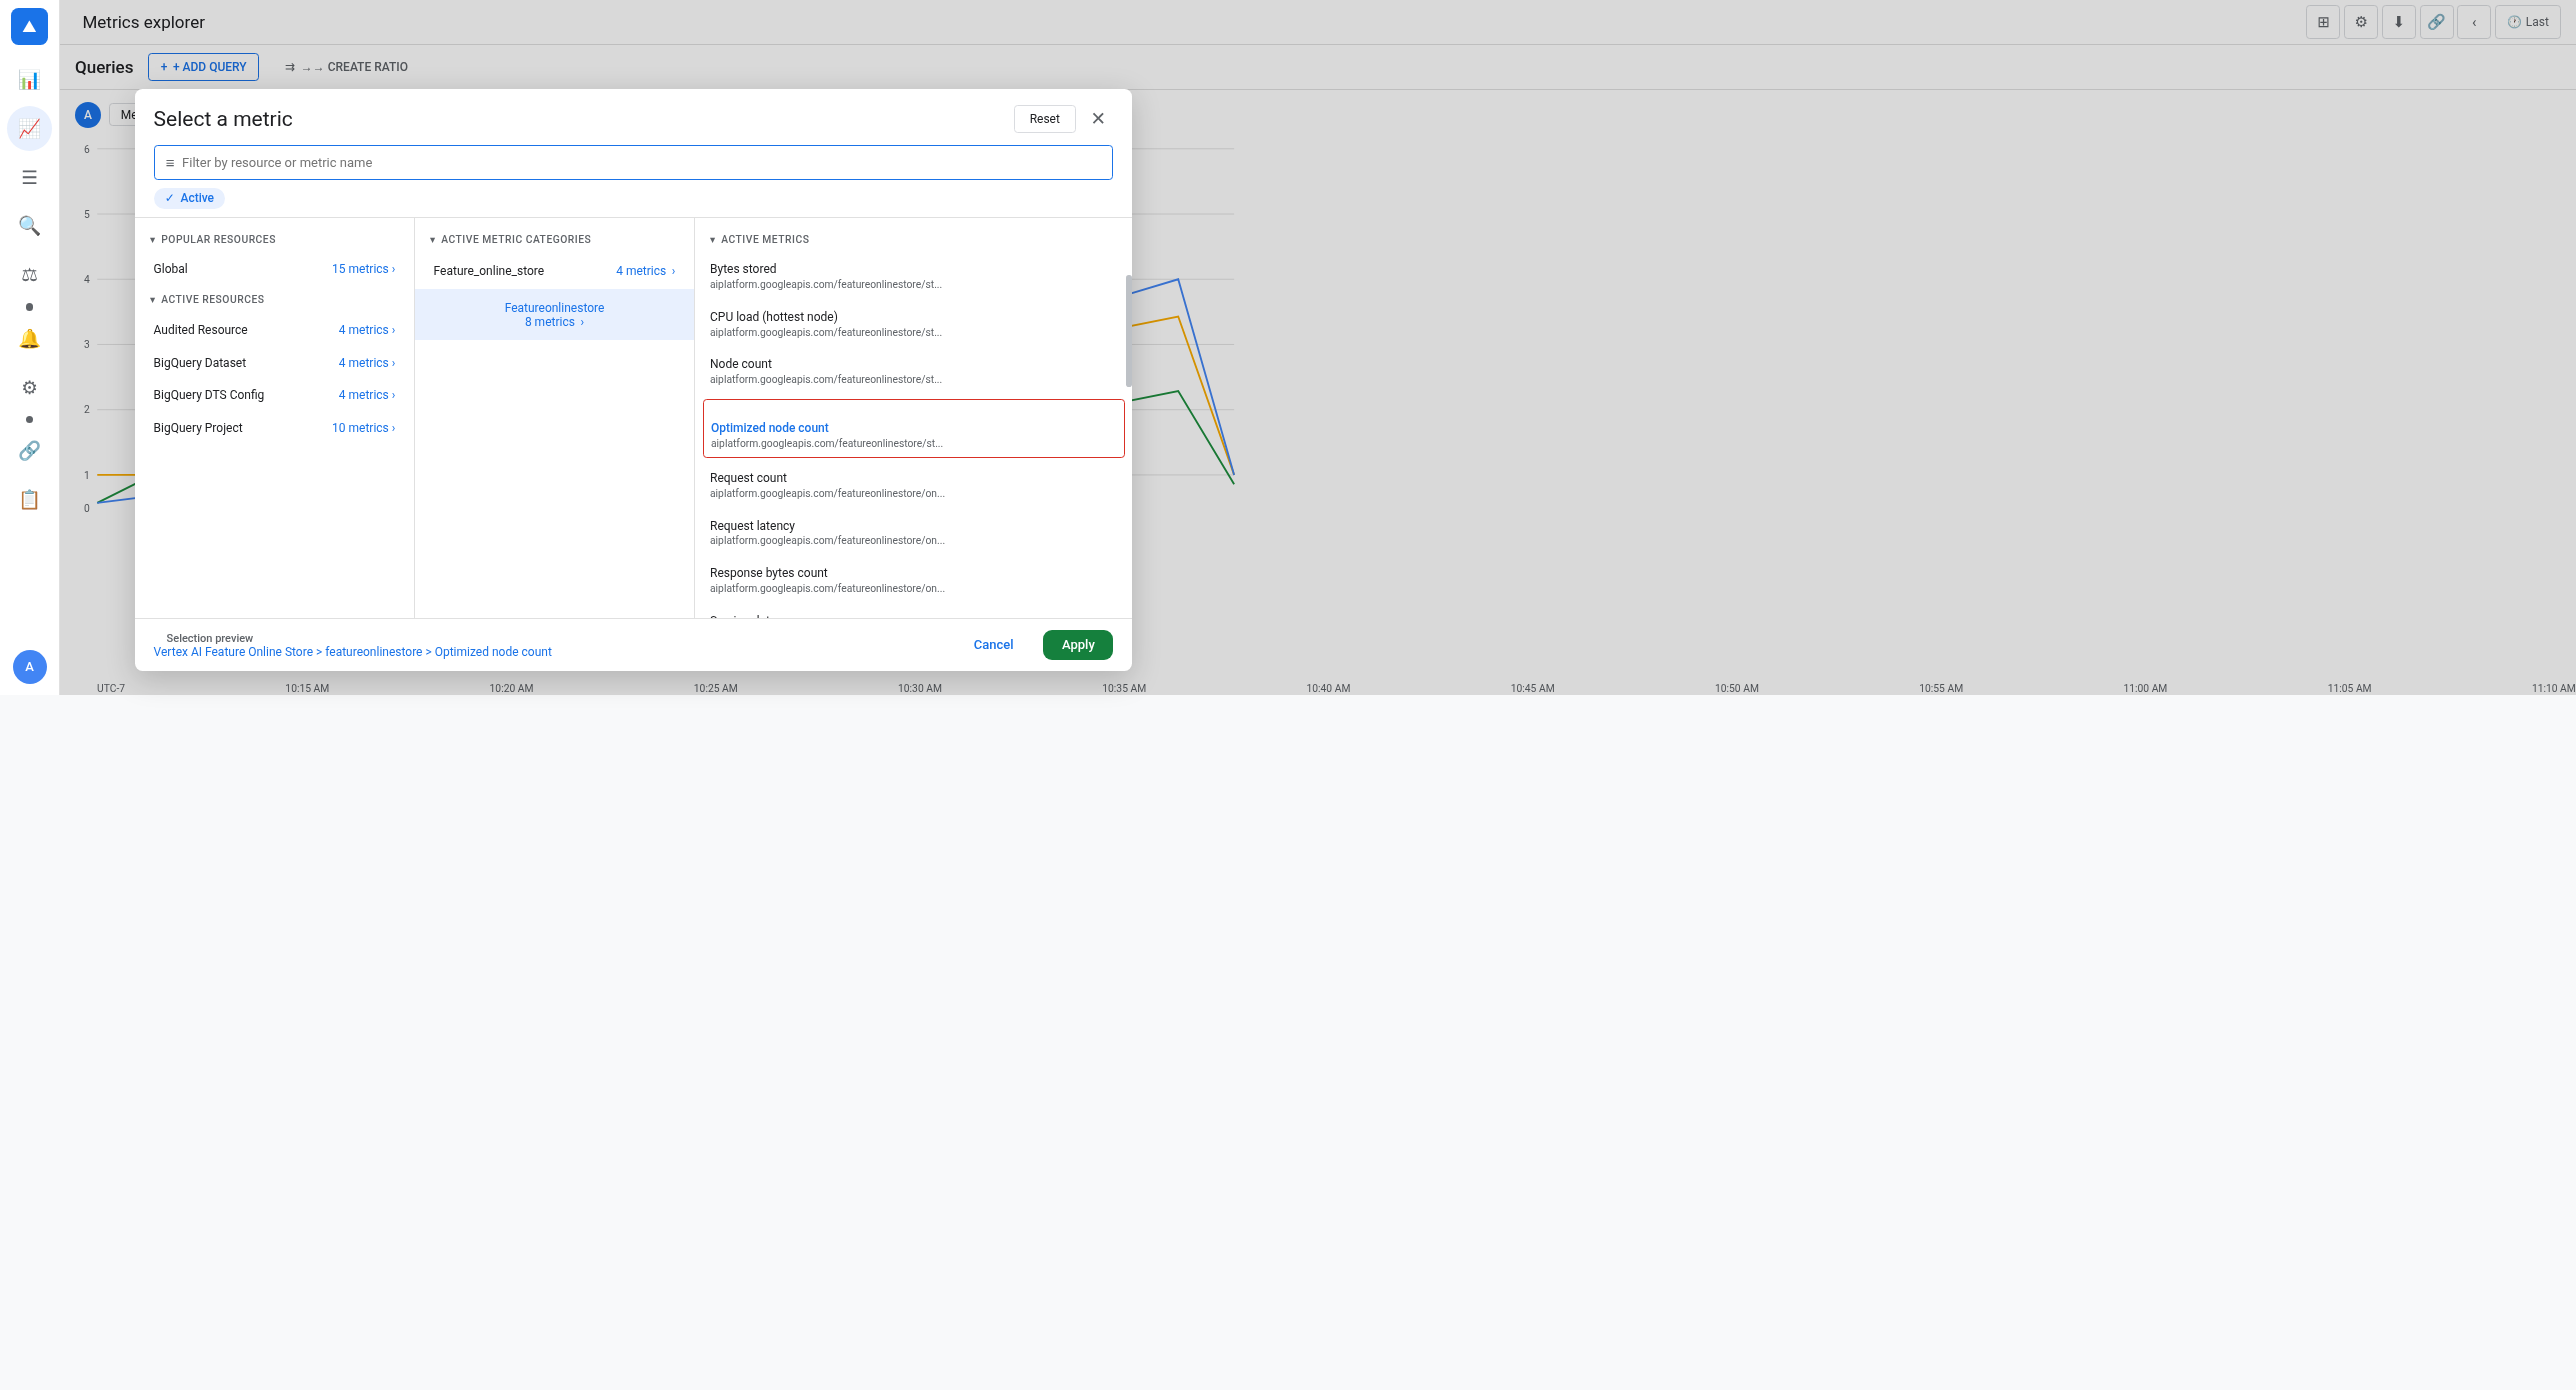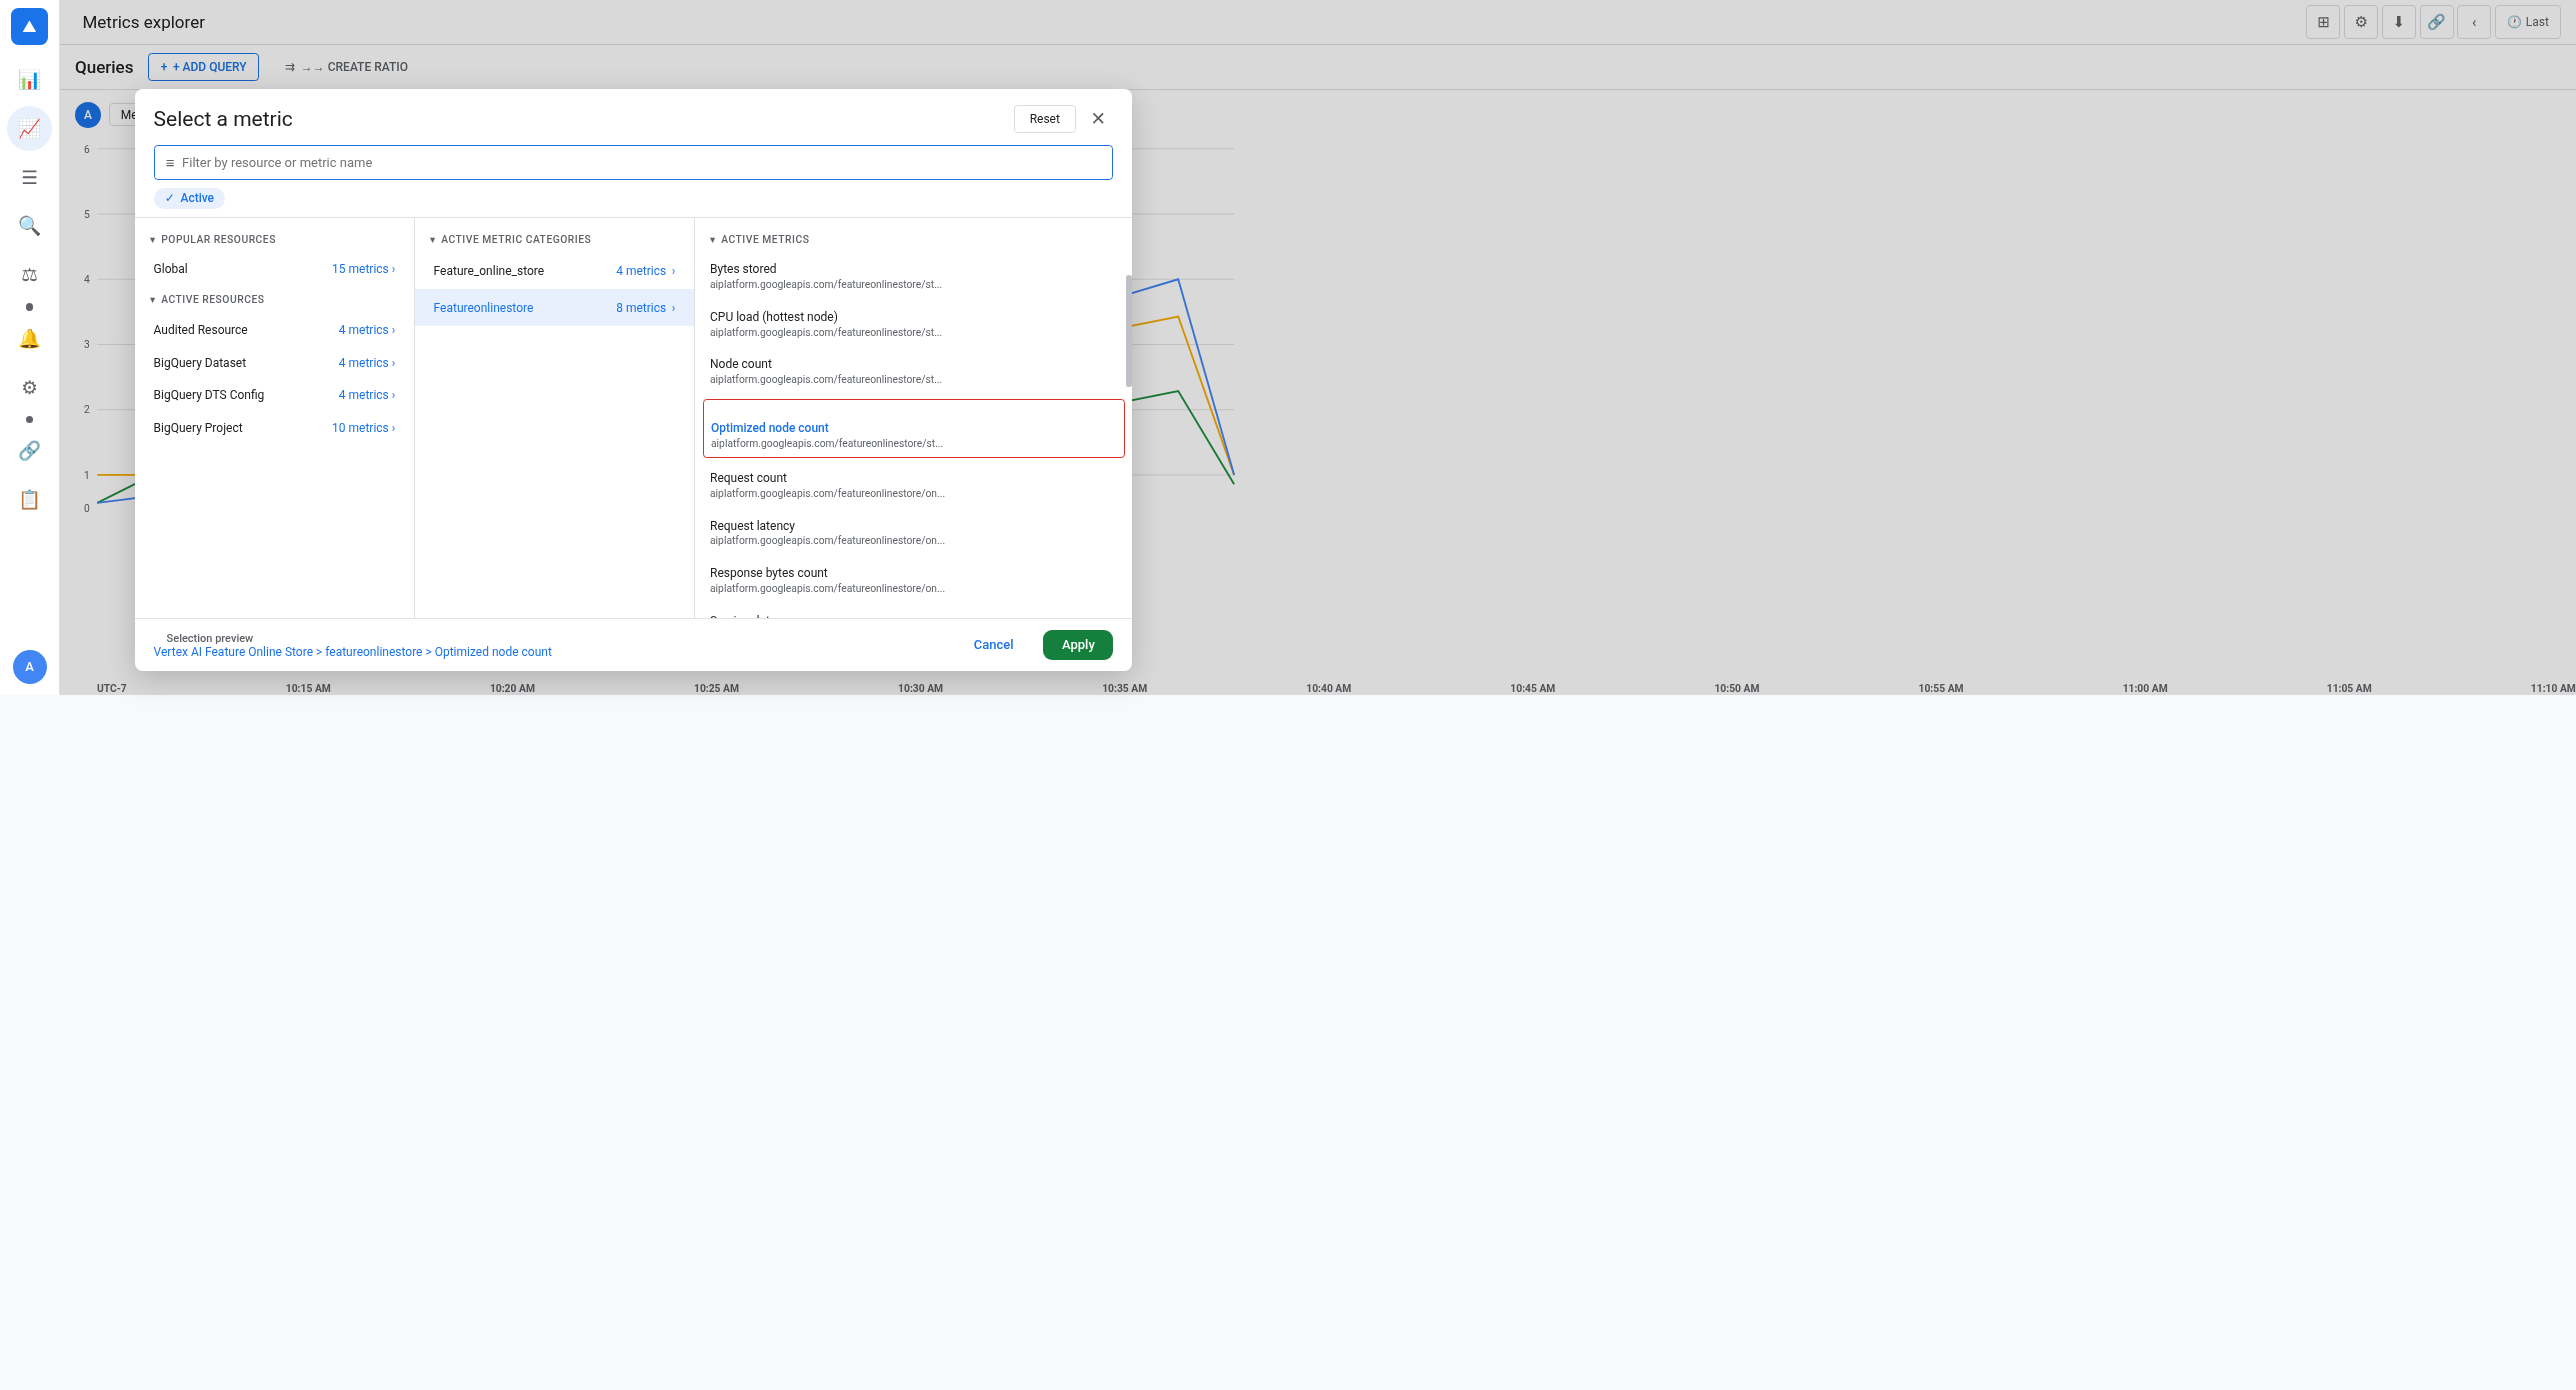--- a/index.html
+++ b/index.html
@@ -488,21 +488,21 @@
 
     .middle-item {
       display: flex;
       align-items: center;
       justify-content: space-between;
       padding: 11.2px 18.6px;
       cursor: pointer;
       font-size: 12px;
       color: #202124;
     }
-    .middle-item.selected { background: #e8f0fe; color: #1a73e8; }
+    .middle-item.selected { background: #e8f0fe; color: #1a73e8; flex-direction: column; }
     .middle-item .item-right {
       display: flex; align-items: center; gap: 5.6px;
       color: #1a73e8; font-size: 12px;
     }
   </style>
 </head>
 <body>
 
 <div class="sidebar">
   <div class="sidebar-logo">
@@ -599,21 +599,21 @@
       <text x="32" y="374" text-anchor="end" fill="#5f6368" font-size="11">1</text>
       <text x="32" y="410" text-anchor="end" fill="#5f6368" font-size="11">0</text>
 
       <polyline points="40,370 200,370 300,300 400,370 600,370 700,220 800,370 900,350 1000,370 1100,220 1200,200 1260,370" fill="none" stroke="#f9ab00" stroke-width="2"></polyline>
 
       <polyline points="40,400 200,320 300,380 500,380 600,380 700,300 800,380 900,350 1000,380 1100,300 1200,280 1260,380" fill="none" stroke="#1e8e3e" stroke-width="2"></polyline>
 
       <polyline points="40,400 200,380 400,370 600,360 700,220 800,370 900,350 1000,360 1100,190 1200,160 1260,370" fill="none" stroke="#4285f4" stroke-width="2"></polyline>
     </svg>
 
-    <div style="position:absolute;bottom:0;left:37px;right:0;display:flex;justify-content:space-between;font-weight:bold;">
+    <div style="position:absolute;bottom:0;left:37px;right:0;display:flex;justify-content:space-between;">
       <span style="font-size:10.3px;color:#5f6368;">UTC-7</span>
       <span style="font-size:10.3px;color:#5f6368;">10:15 AM</span>
       <span style="font-size:10.3px;color:#5f6368;">10:20 AM</span>
       <span style="font-size:10.3px;color:#5f6368;">10:25 AM</span>
       <span style="font-size:10.3px;color:#5f6368;">10:30 AM</span>
       <span style="font-size:10.3px;color:#5f6368;">10:35 AM</span>
       <span style="font-size:10.3px;color:#5f6368;">10:40 AM</span>
       <span style="font-size:10.3px;color:#5f6368;">10:45 AM</span>
       <span style="font-size:10.3px;color:#5f6368;">10:50 AM</span>
       <span style="font-size:10.3px;color:#5f6368;">10:55 AM</span>

